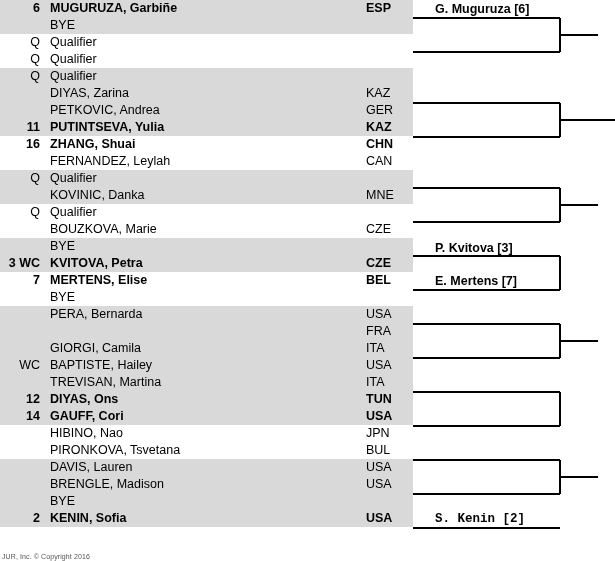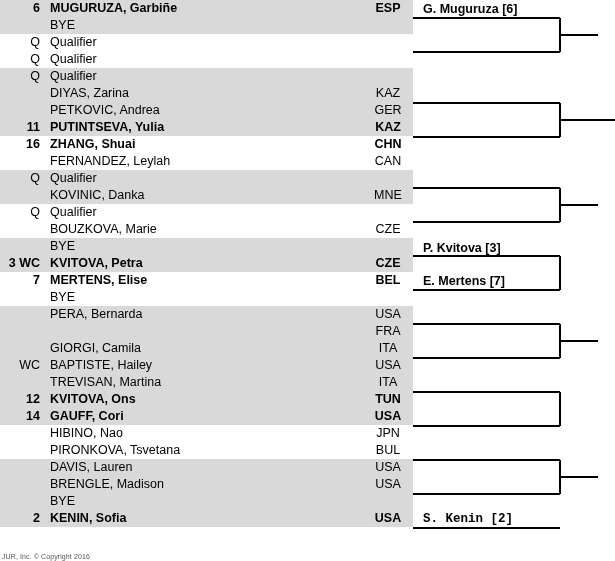--- a/index.html
+++ b/index.html
@@ -48,35 +48,36 @@
     left: 50px;
     top: 0;
     font-size: 12.5px;
     text-align: center;
   }
   .ctry {
     position: absolute;
     left: 366px;
     top: 0;
     width: 44px;
-    text-align: center;
+    text-align: left;
     font-size: 12.5px;
   }
   .bold { font-weight: bold; }
 
   
   .bracket { position: absolute; left: 0; top: 0; width: 615px; height: 561px; pointer-events: none; }
 
   .qf-label {
     position: absolute;
     font-size: 12.5px;
     font-weight: bold;
     color: #000;
     background: transparent;
     white-space: nowrap;
+    margin-left: 12px;
   }
 
   .footer {
     position: absolute;
     left: 2px;
     bottom: 1px;
     font-size: 7px;
     color: #555;
     letter-spacing: 0.1px;
   }
@@ -196,21 +197,21 @@
         <span class="pname">BAPTISTE, Hailey</span>
         <span class="ctry">USA</span>
       </div>
       <div class="row shaded">
         <span class="seed"></span>
         <span class="pname">TREVISAN, Martina</span>
         <span class="ctry">ITA</span>
       </div>
       <div class="row shaded">
         <span class="seed bold">12</span>
-        <span class="pname bold">KVITOVA, Ons</span>
+        <span class="pname bold">DIYAS, Ons</span>
         <span class="ctry bold">TUN</span>
       </div>
       <div class="row shaded">
         <span class="seed bold">14</span>
         <span class="pname bold">GAUFF, Cori</span>
         <span class="ctry bold">USA</span>
       </div>
       <div class="row plain">
         <span class="seed"></span>
         <span class="pname">HIBINO, Nao</span>

